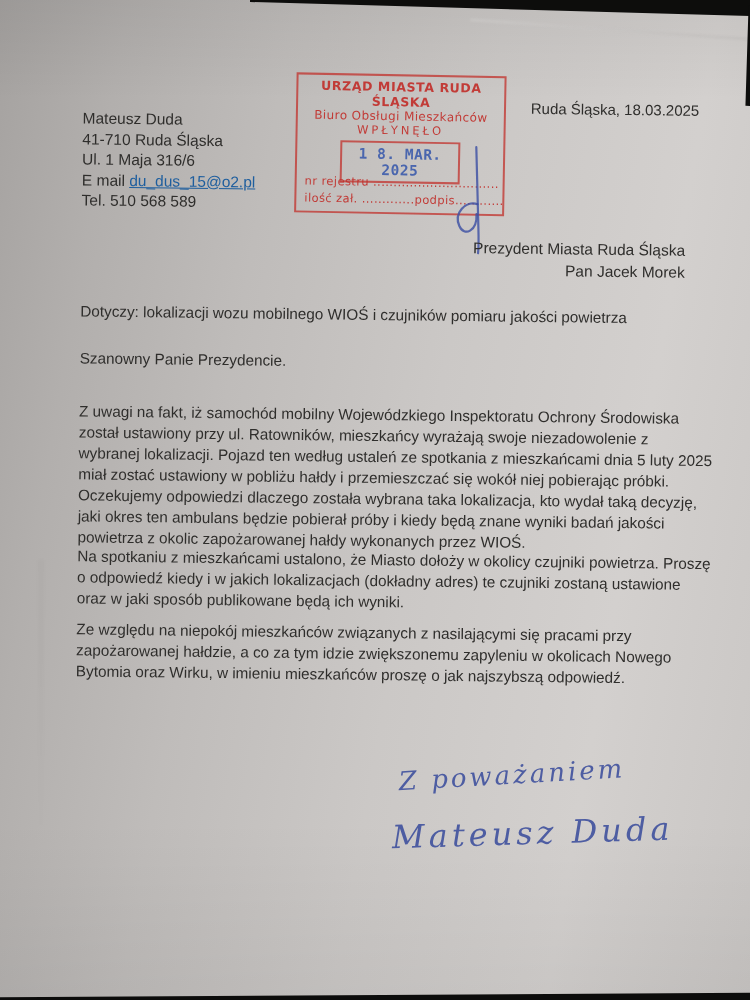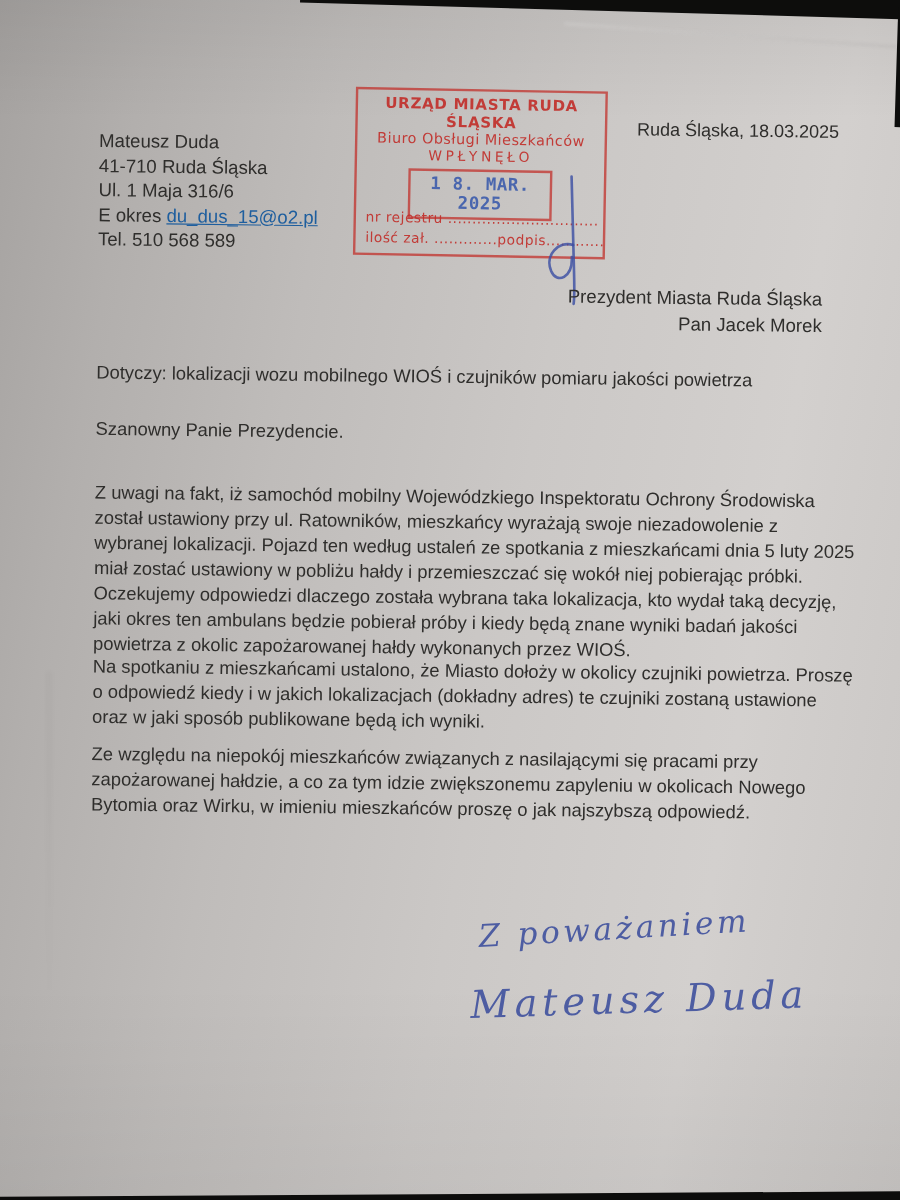--- a/index.html
+++ b/index.html
@@ -119,21 +119,21 @@
     <div class="crease2"></div>
 
     <div class="content">
 
       <div class="blk dateline">Ruda Śląska, 18.03.2025</div>
 
       <div class="blk sender">
         <div>Mateusz Duda</div>
         <div>41-710 Ruda Śląska</div>
         <div>Ul. 1 Maja 316/6</div>
-        <div><span>E okres </span><span class="link">du_dus_15@o2.pl</span></div>
+        <div><span>E mail </span><span class="link">du_dus_15@o2.pl</span></div>
         <div>Tel. 510 568 589</div>
       </div>
 
       <div class="blk stamp">
         <div class="stamp-l1">URZĄD MIASTA RUDA ŚLĄSKA</div>
         <div class="stamp-l2">Biuro Obsługi Mieszkańców</div>
         <div class="stamp-l3">WPŁYNĘŁO</div>
         <div class="stamp-datebox">
           <span class="stamp-date">1 8. MAR. 2025</span>
         </div>

